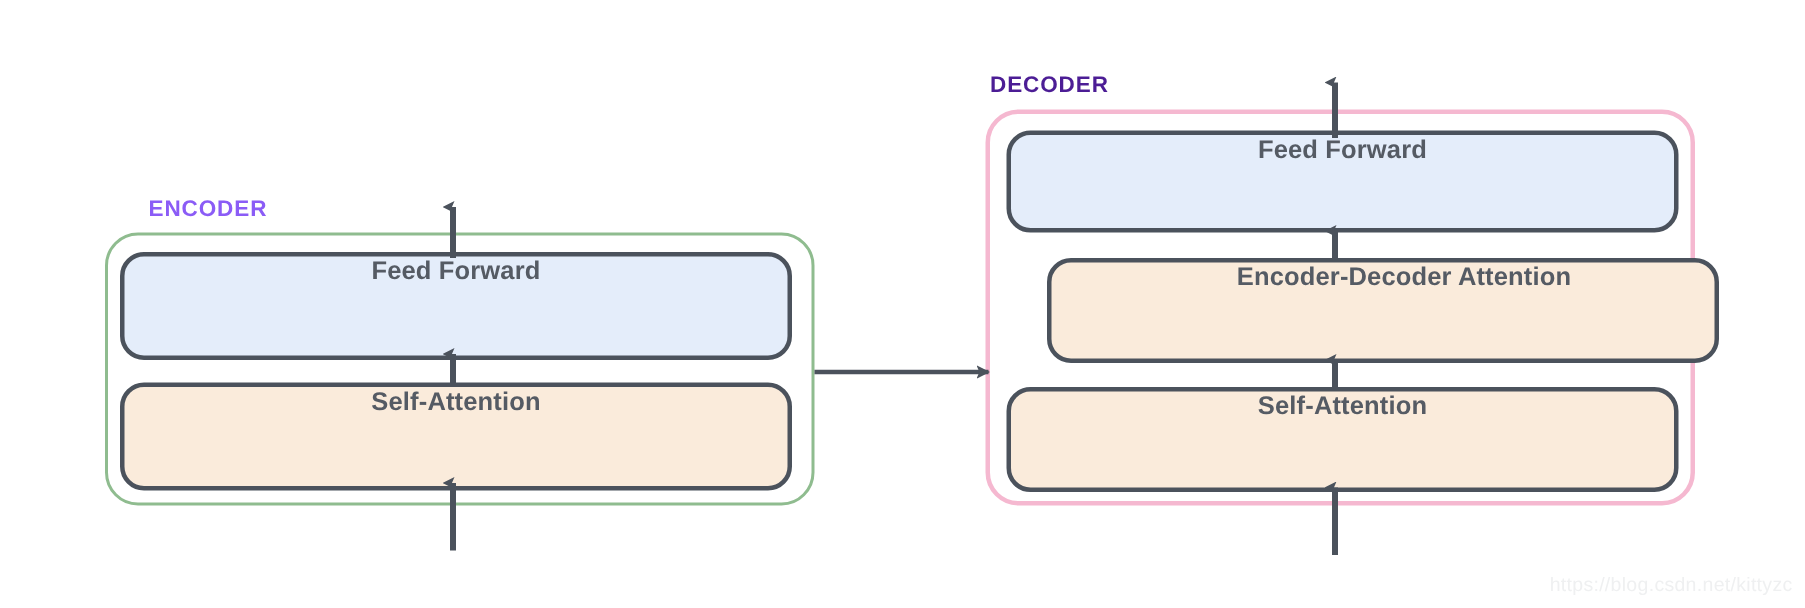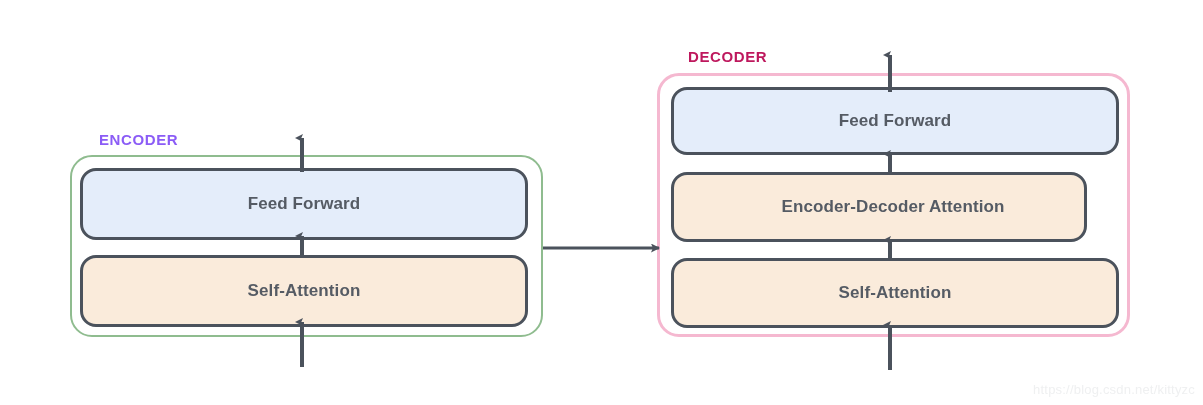--- a/index.html
+++ b/index.html
@@ -51,52 +51,51 @@
     font-weight: 600;
     letter-spacing: 0.6px;
     white-space: nowrap;
   }
   .label-encoder {
     left: 99px;
     top: 131px;
     color: #8b5cf6;
   }
   .label-decoder {
-    left: 688px;
+    left: 660px;
     top: 48px;
-    color: #be185d;
+    color: #4c1d95;
   }
 
   
   .layer-box {
     position: absolute;
     box-sizing: border-box;
     border: 3px solid #4b525c;
     border-radius: 16px;
     display: flex;
-    align-items: center;
     justify-content: center;
   }
   .layer-box .layer-text {
     font-size: 17px;
     font-weight: 600;
     color: #555b64;
     letter-spacing: 0.1px;
     white-space: nowrap;
   }
   .fill-blue   { background: #e4edfa; }
   .fill-peach  { background: #faebdb; }
 
   
   .enc-ff { left: 80px;  top: 168px; width: 448px; height: 72px; }
   .enc-sa { left: 80px;  top: 255px; width: 448px; height: 72px; }
 
   
   .dec-ff  { left: 671px; top:  87px; width: 448px; height: 68px; }
-  .dec-eda { left: 671px; top: 172px; width: 416px; height: 70px; padding-left: 28px; }
+  .dec-eda { left: 698px; top: 172px; width: 448px; height: 70px; padding-left: 28px; }
   .dec-sa  { left: 671px; top: 258px; width: 448px; height: 70px; }
 
   
   #arrows {
     position: absolute;
     left: 0;
     top: 0;
     width: 1203px;
     height: 405px;
     pointer-events: none;

